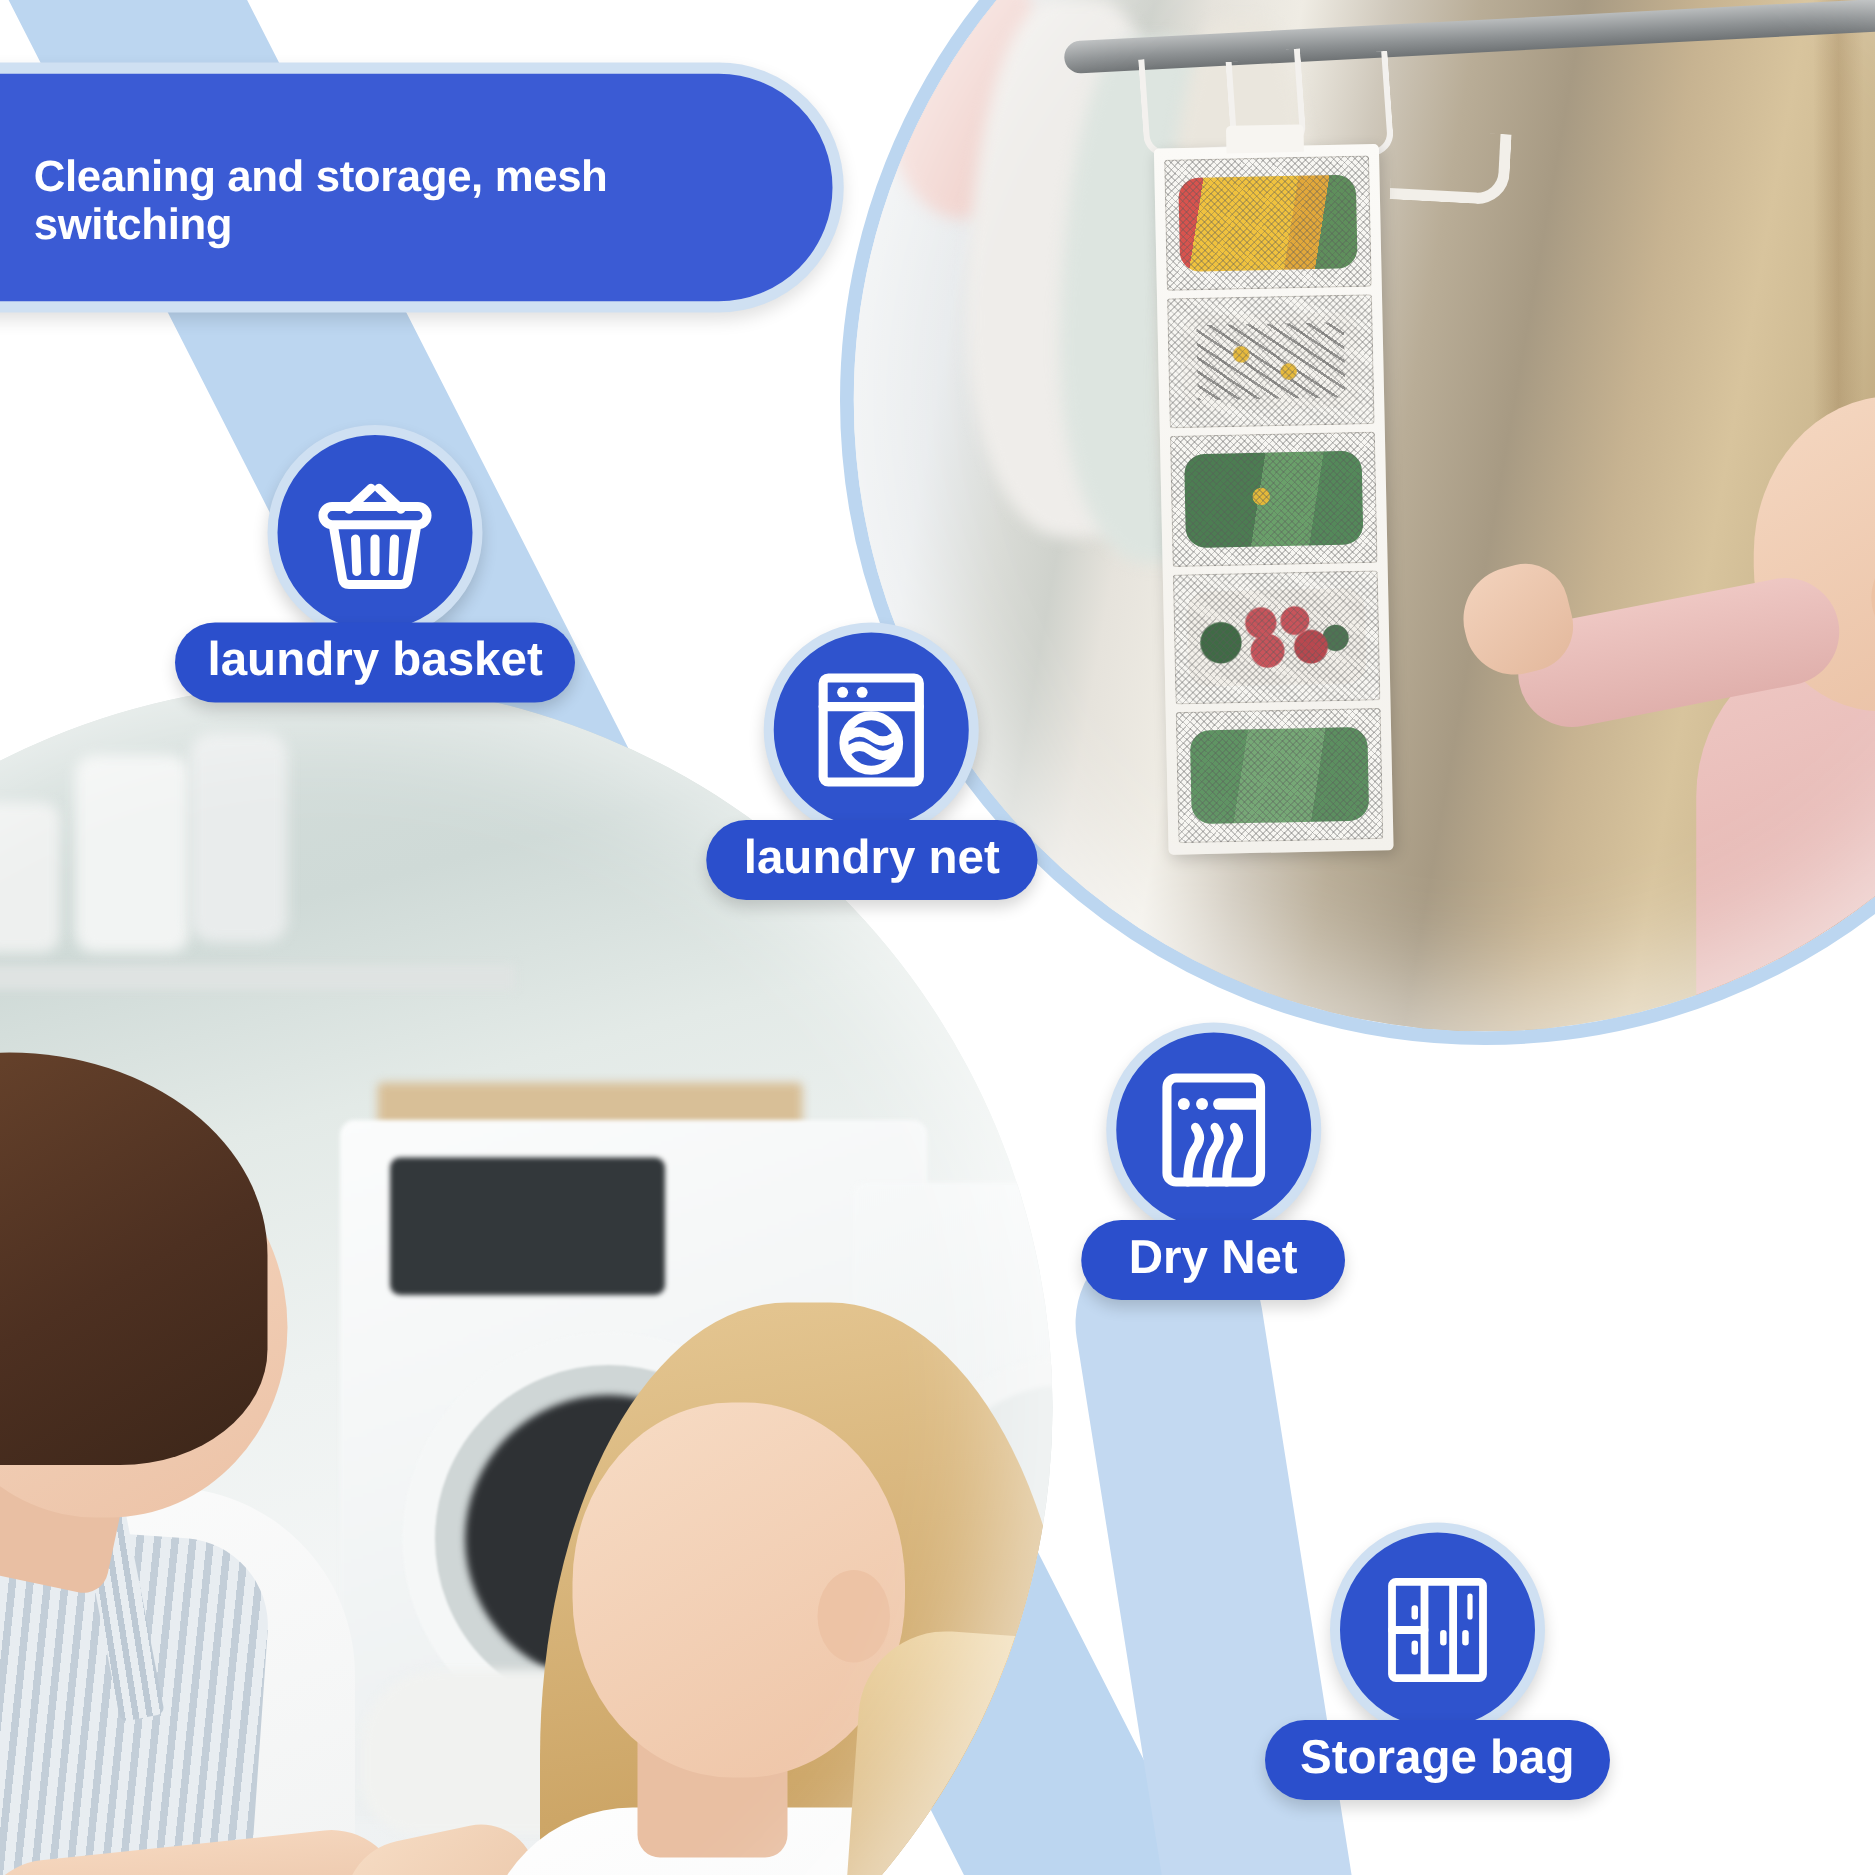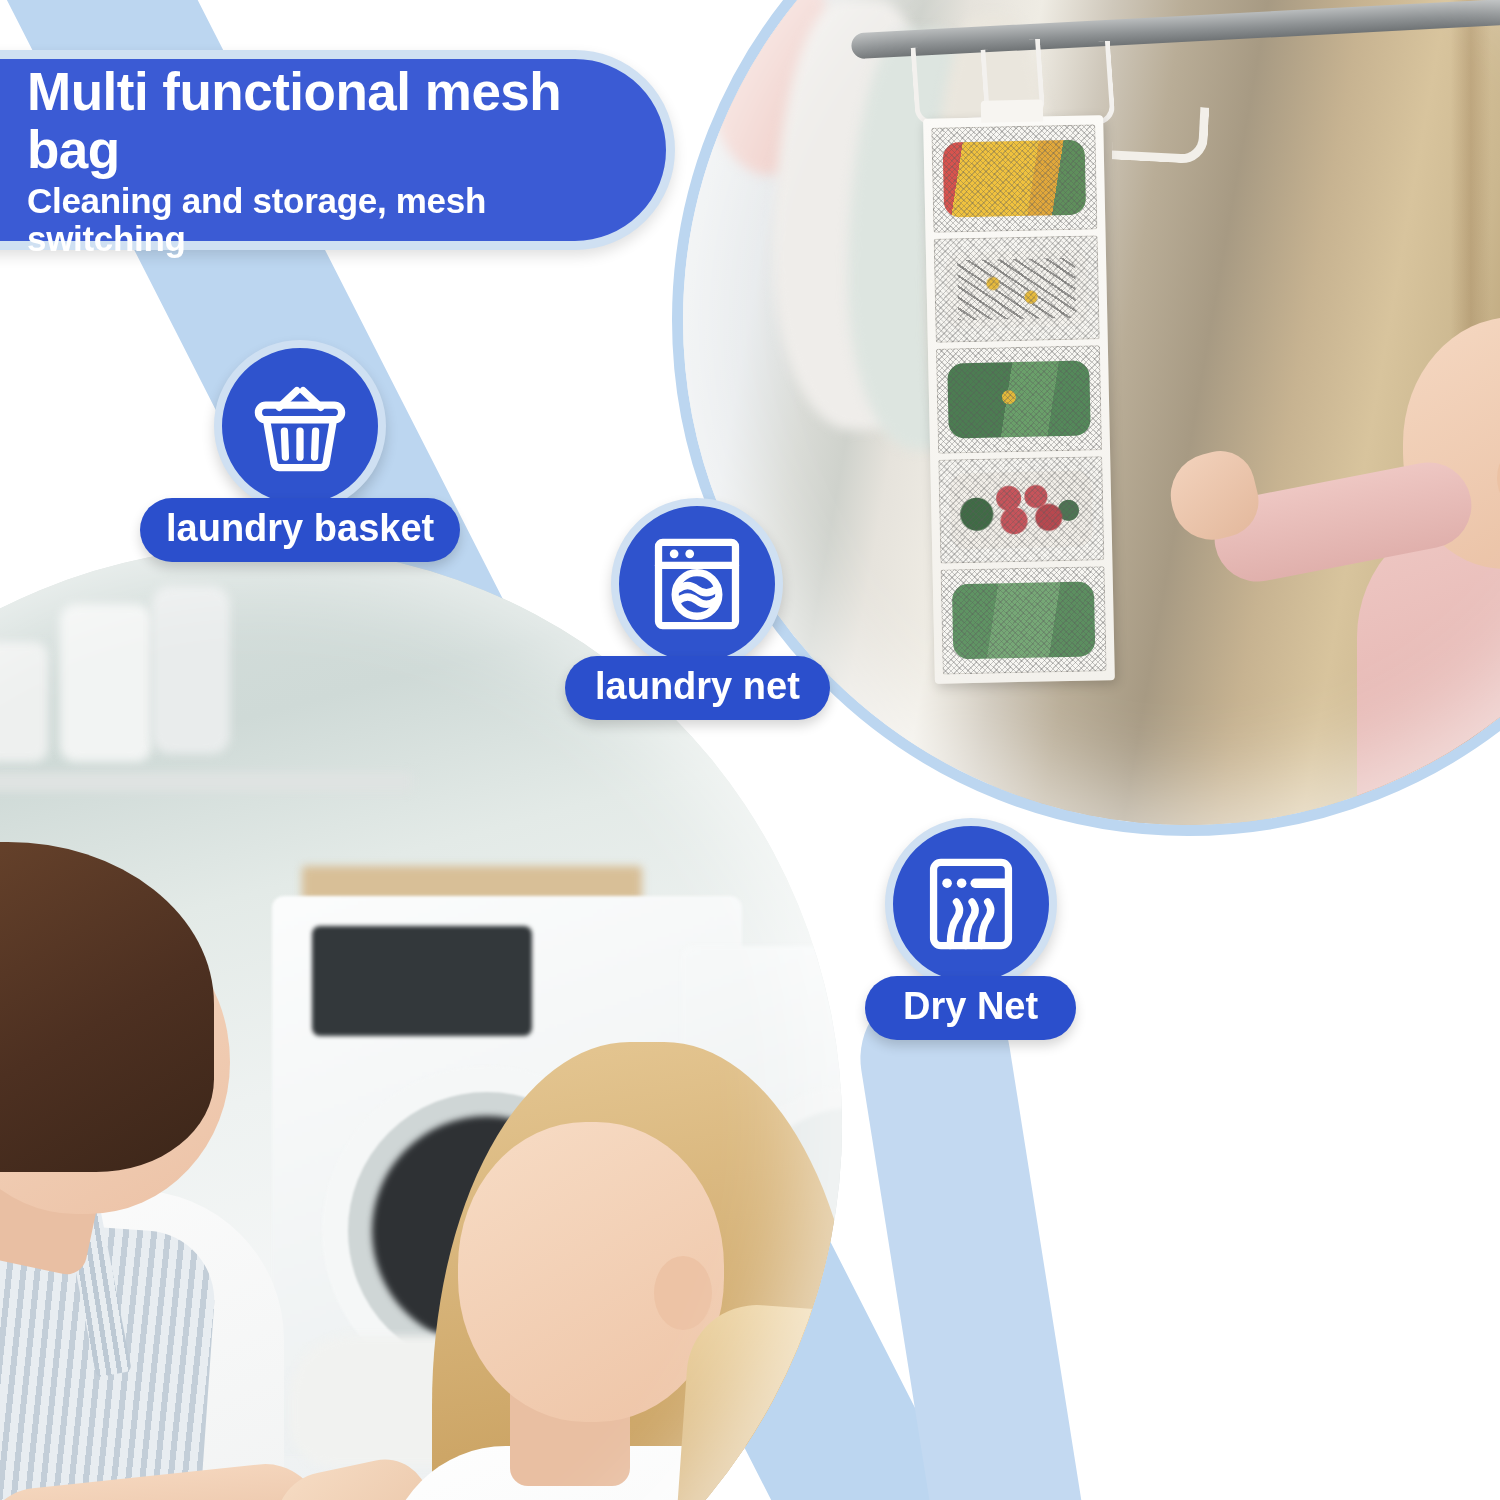--- a/index.html
+++ b/index.html
@@ -430,21 +430,20 @@
         <div class="ear"></div>
         <div class="pony"></div>
 
       </div>
 
       <div class="vignette"></div>
     </div>
   </div>
 
   <div id="title-card">
-    <div id="title-main">Multi functional mesh bag</div>
     <div id="title-sub">Cleaning and storage, mesh switching</div>
   </div>
 
   <div class="feature" id="feat-basket">
     <div class="badge-circle">
       <span>
         <svg viewBox="0 0 100 100" fill="none" stroke="#ffffff" stroke-width="7" stroke-linecap="round" stroke-linejoin="round">
           <path d="M30 32 L47 16"></path>
           <path d="M70 32 L53 16"></path>
           <rect x="10" y="30" width="80" height="14" rx="7"></rect>
@@ -485,14 +484,32 @@
           <circle cx="43" cy="21" r="4.2" fill="#ffffff" stroke="none"></circle>
           <circle cx="50" cy="60" r="21"></circle>
           <path d="M32 55 Q41 48 50 55 Q59 62 68 55"></path>
           <path d="M32 66 Q41 59 50 66 Q59 73 68 66"></path>
         </svg>
       </span>
     </div>
     <div class="badge-pill">laundry net</div>
   </div>
 
+  <div class="feature" id="feat-storage">
+    <div class="badge-circle">
+      <span>
+        <svg viewBox="0 0 100 100" fill="none" stroke="#ffffff" stroke-width="6" stroke-linecap="round" stroke-linejoin="round">
+          <rect x="15" y="13" width="70" height="74" rx="3"></rect>
+          <path d="M40 13 V87"></path>
+          <path d="M62 13 V87"></path>
+          <path d="M15 50 H40"></path>
+          <rect x="30" y="31" width="5" height="11" rx="2.5" fill="#ffffff" stroke="none"></rect>
+          <rect x="30" y="58" width="5" height="11" rx="2.5" fill="#ffffff" stroke="none"></rect>
+          <rect x="52" y="50" width="5" height="12" rx="2.5" fill="#ffffff" stroke="none"></rect>
+          <rect x="69" y="50" width="5" height="12" rx="2.5" fill="#ffffff" stroke="none"></rect>
+          <rect x="73" y="22" width="4" height="20" rx="2" fill="#ffffff" stroke="none"></rect>
+        </svg>
+      </span>
+    </div>
+    <div class="badge-pill">Storage bag</div>
+  </div>
 
 </div>
 
 </body></html>

